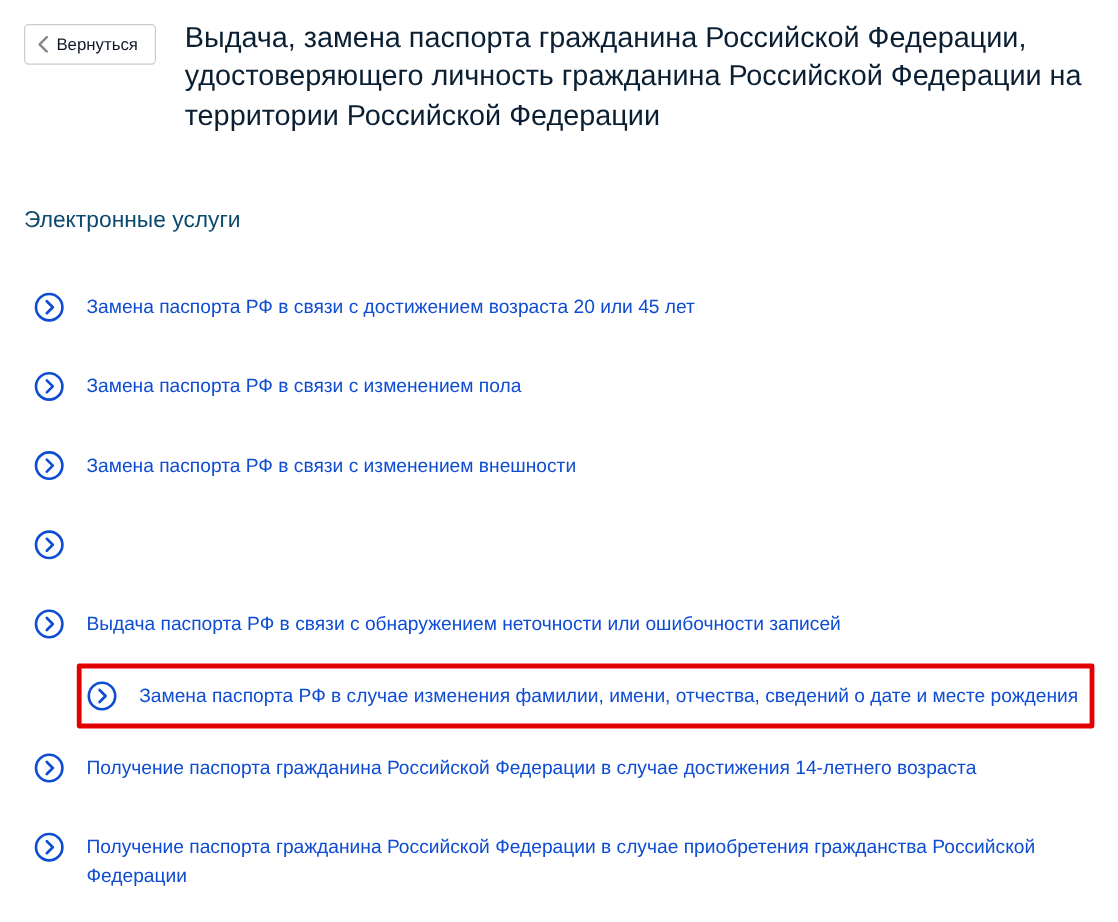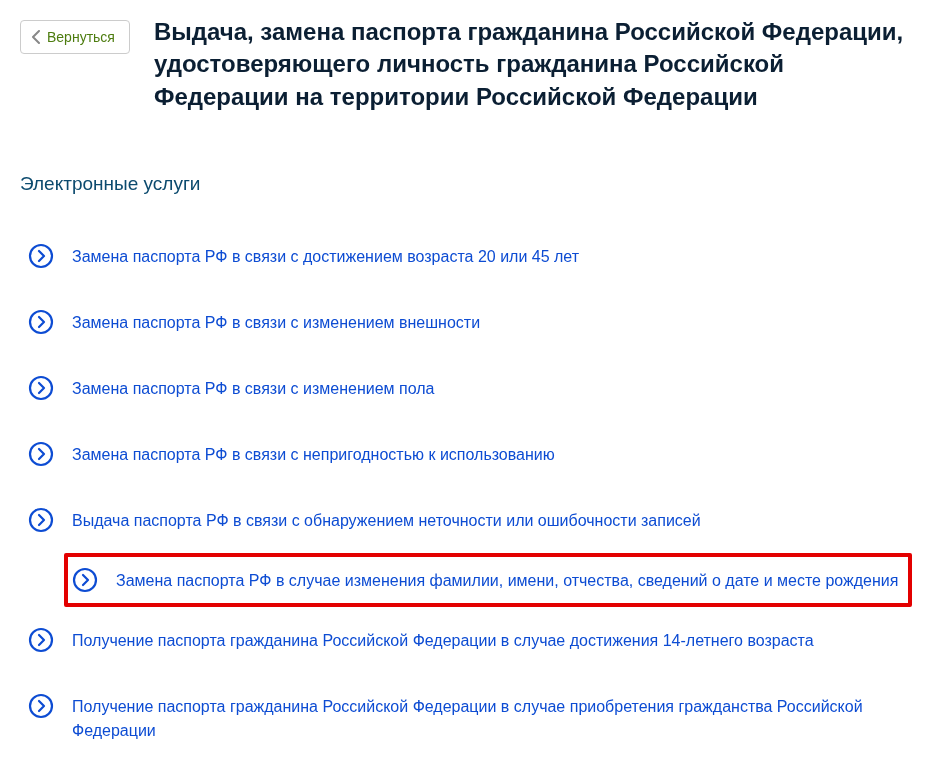--- a/index.html
+++ b/index.html
@@ -19,28 +19,28 @@
     .back-btn {
       display: inline-flex;
       align-items: center;
       gap: 6px;
       border: 1px solid #ccc;
       border-radius: 4px;
       background: #fff;
       padding: 8px 14px 8px 10px;
       cursor: pointer;
       font-size: 14px;
-      color: #4d7c0f;
+      color: #0f172a;
       flex-shrink: 0;
       margin-top: 4px;
     }
     .back-btn svg { display: block; }
     .page-title {
       font-size: 24px;
-      font-weight: 700;
+      font-weight: 400;
       color: #0b1f33;
       line-height: 1.35;
       flex: 1;
     }
     .section-heading {
       font-size: 19px;
       color: #0c4a6e;
       margin: 0 0 28px 0;
       font-weight: 400;
     }
@@ -96,35 +96,34 @@
           <circle cx="13" cy="13" r="11" stroke="#0d4cd3" stroke-width="2.2" fill="none"></circle>
           <path d="M11 8 L16 13 L11 18" stroke="#0d4cd3" stroke-width="2.2" fill="none" stroke-linecap="round" stroke-linejoin="round"></path>
         </svg></span>
       <span class="service-text">Замена паспорта РФ в связи с достижением возраста 20 или 45 лет</span>
     </a>
     <a class="service-item">
       <span class="arrow-icon"><svg width="26" height="26" viewBox="0 0 26 26">
           <circle cx="13" cy="13" r="11" stroke="#0d4cd3" stroke-width="2.2" fill="none"></circle>
           <path d="M11 8 L16 13 L11 18" stroke="#0d4cd3" stroke-width="2.2" fill="none" stroke-linecap="round" stroke-linejoin="round"></path>
         </svg></span>
+      <span class="service-text">Замена паспорта РФ в связи с изменением пола</span>
+    </a>
+    <a class="service-item">
+      <span class="arrow-icon"><svg width="26" height="26" viewBox="0 0 26 26">
+          <circle cx="13" cy="13" r="11" stroke="#0d4cd3" stroke-width="2.2" fill="none"></circle>
+          <path d="M11 8 L16 13 L11 18" stroke="#0d4cd3" stroke-width="2.2" fill="none" stroke-linecap="round" stroke-linejoin="round"></path>
+        </svg></span>
       <span class="service-text">Замена паспорта РФ в связи с изменением внешности</span>
     </a>
     <a class="service-item">
       <span class="arrow-icon"><svg width="26" height="26" viewBox="0 0 26 26">
           <circle cx="13" cy="13" r="11" stroke="#0d4cd3" stroke-width="2.2" fill="none"></circle>
           <path d="M11 8 L16 13 L11 18" stroke="#0d4cd3" stroke-width="2.2" fill="none" stroke-linecap="round" stroke-linejoin="round"></path>
         </svg></span>
-      <span class="service-text">Замена паспорта РФ в связи с изменением пола</span>
-    </a>
-    <a class="service-item">
-      <span class="arrow-icon"><svg width="26" height="26" viewBox="0 0 26 26">
-          <circle cx="13" cy="13" r="11" stroke="#0d4cd3" stroke-width="2.2" fill="none"></circle>
-          <path d="M11 8 L16 13 L11 18" stroke="#0d4cd3" stroke-width="2.2" fill="none" stroke-linecap="round" stroke-linejoin="round"></path>
-        </svg></span>
-      <span class="service-text">Замена паспорта РФ в связи с непригодностью к использованию</span>
     </a>
     <a class="service-item">
       <span class="arrow-icon"><svg width="26" height="26" viewBox="0 0 26 26">
           <circle cx="13" cy="13" r="11" stroke="#0d4cd3" stroke-width="2.2" fill="none"></circle>
           <path d="M11 8 L16 13 L11 18" stroke="#0d4cd3" stroke-width="2.2" fill="none" stroke-linecap="round" stroke-linejoin="round"></path>
         </svg></span>
       <span class="service-text">Выдача паспорта РФ в связи с обнаружением неточности или ошибочности записей</span>
     </a>
     <a class="service-item highlighted">
       <span class="arrow-icon"><svg width="26" height="26" viewBox="0 0 26 26">

